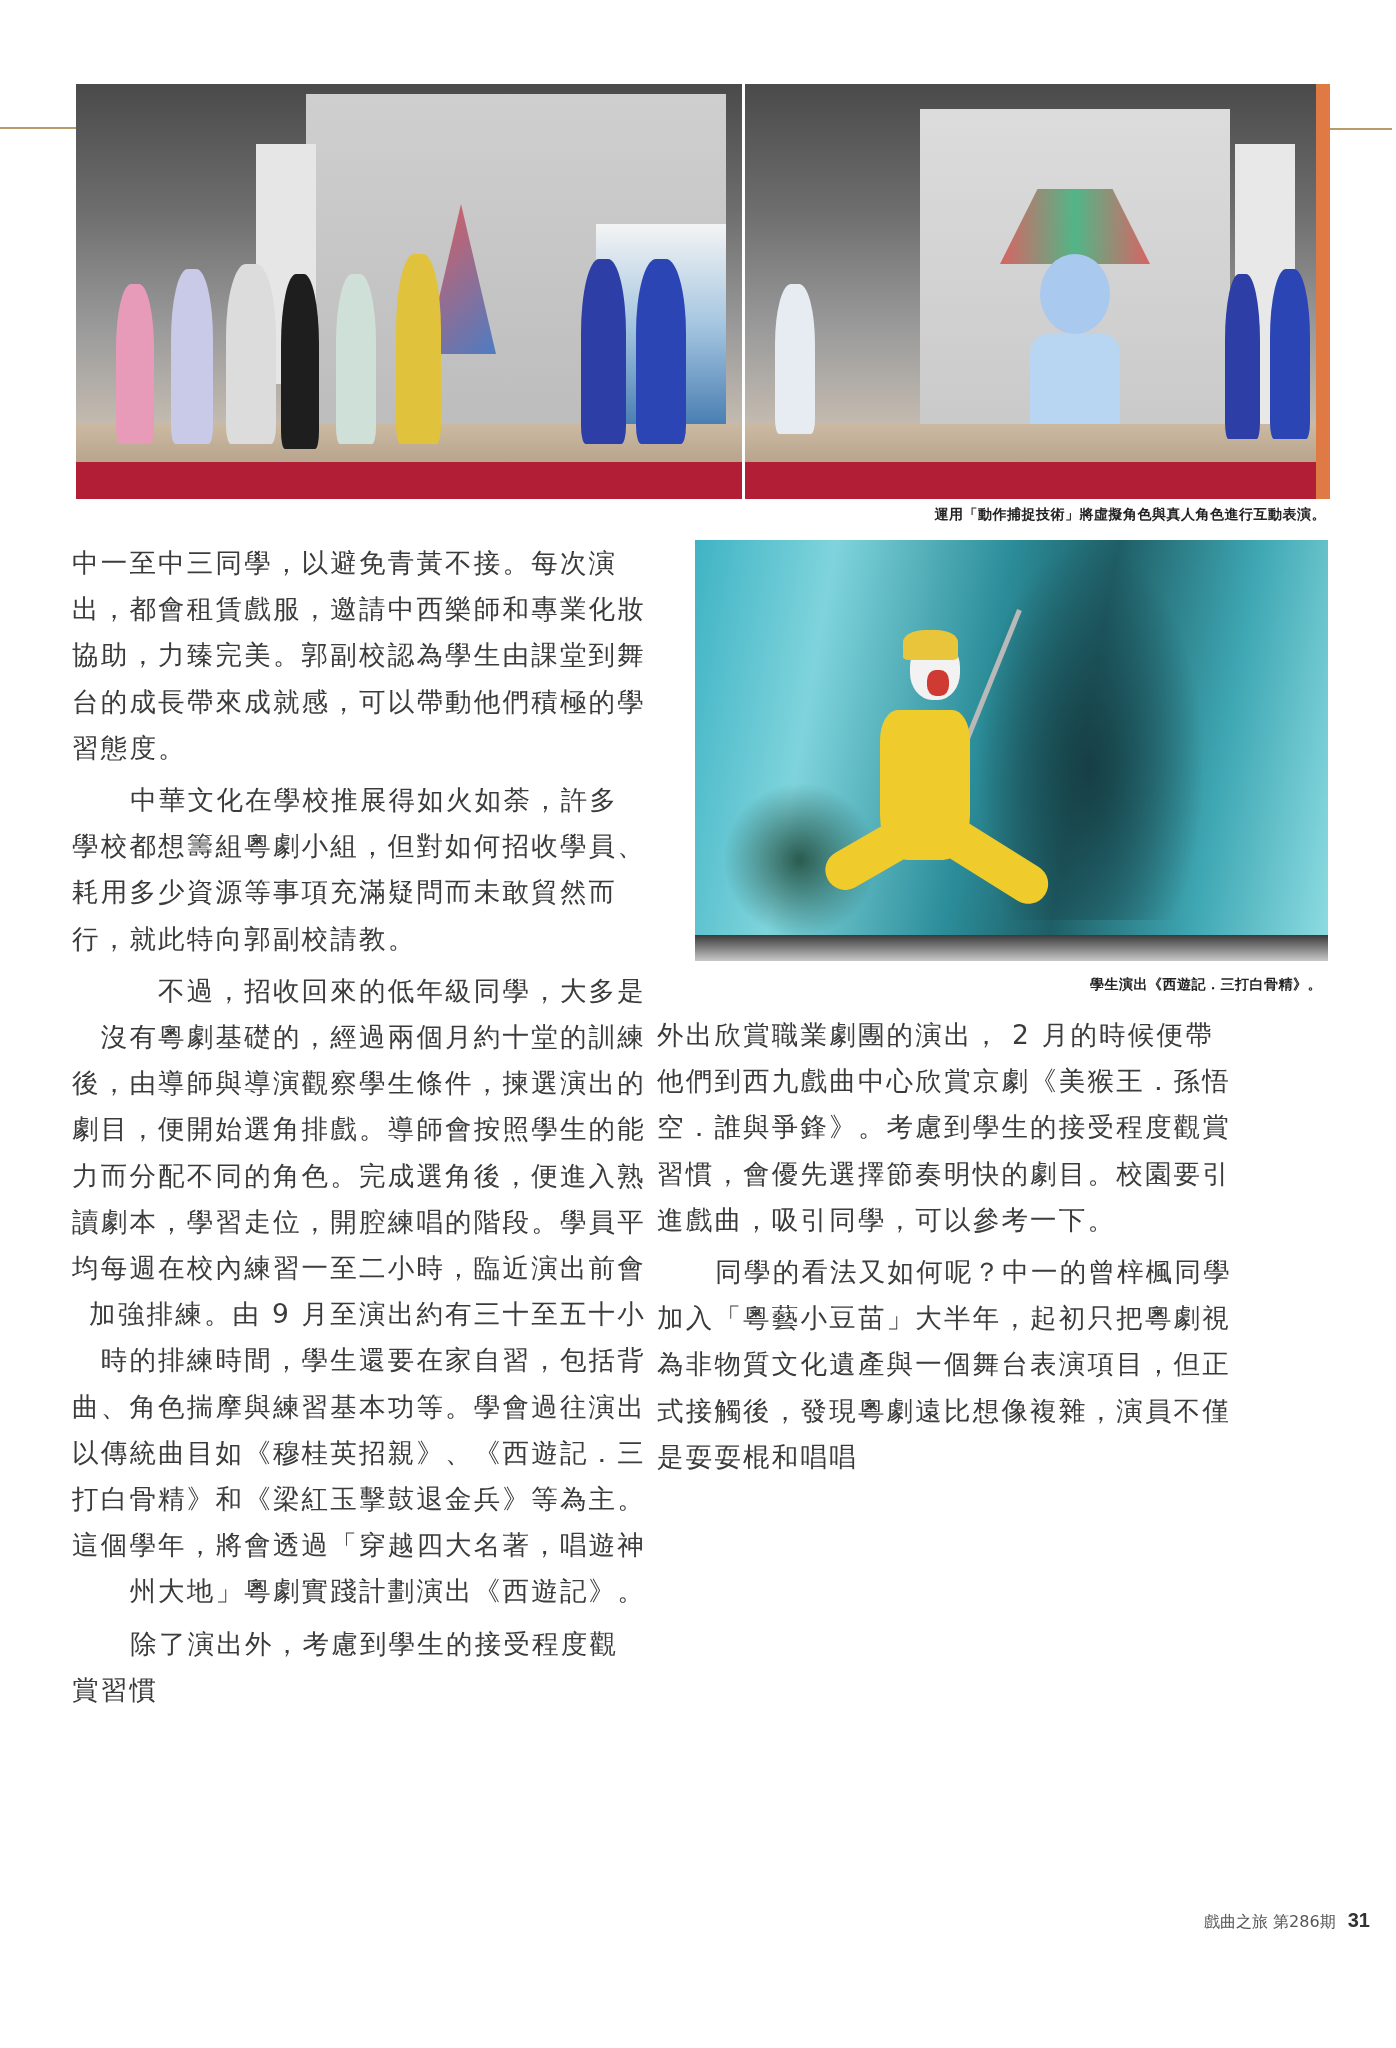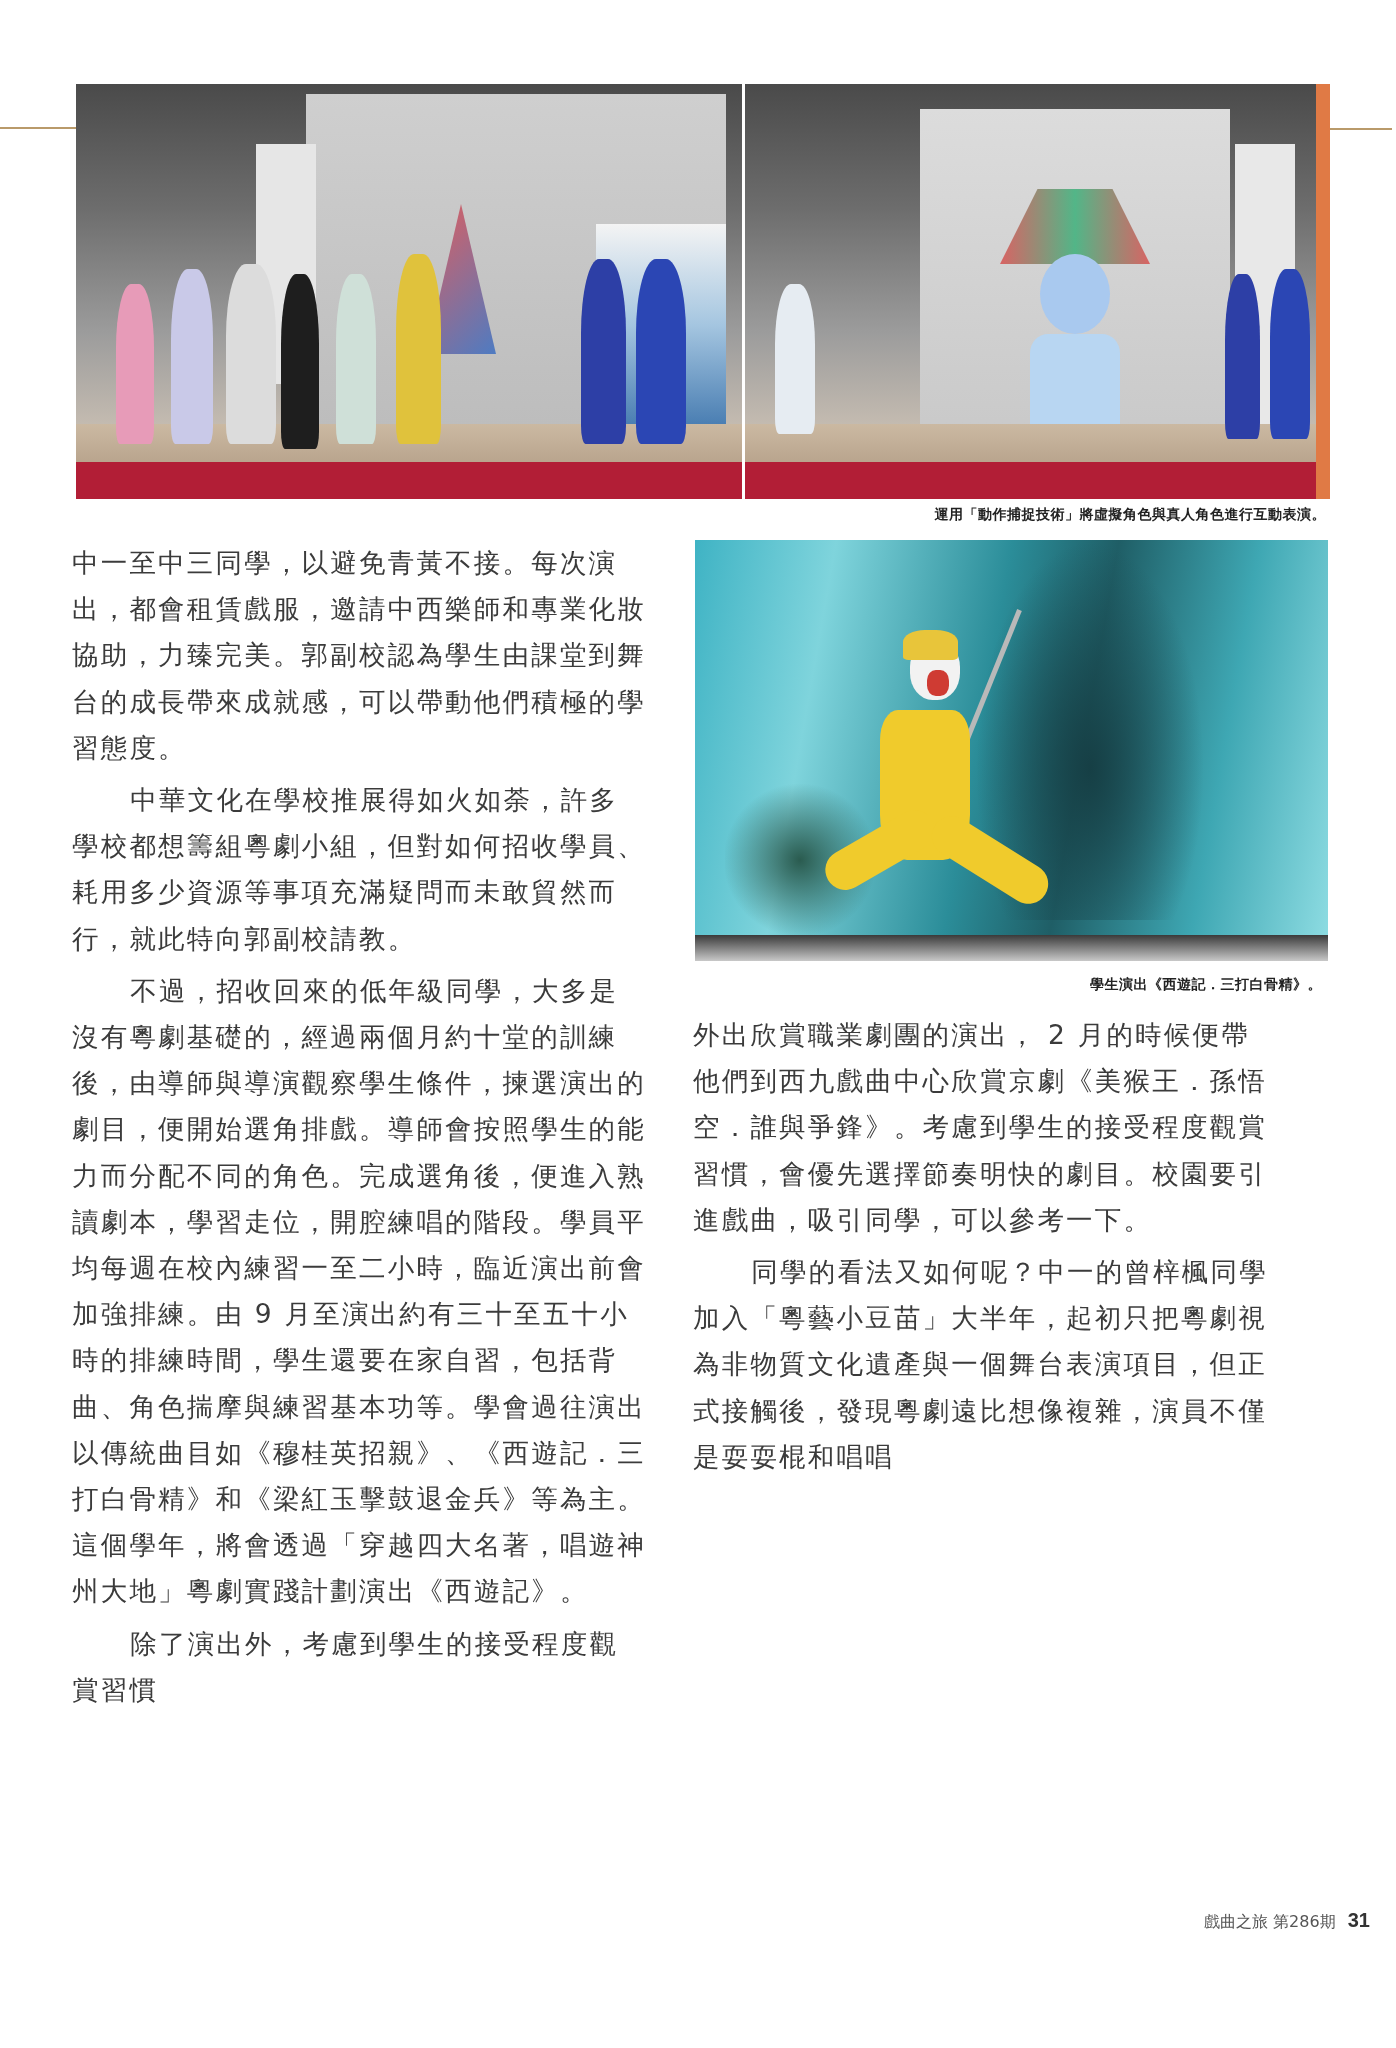--- a/index.html
+++ b/index.html
@@ -73,24 +73,24 @@
   <div style="position:absolute; left:185px; top:170px; width:90px; height:150px; background:#f0cb2c; border-radius:20% 20% 30% 30%;"></div>
   <div style="position:absolute; left:125px; top:290px; width:120px; height:40px; background:#f0cb2c; transform:rotate(-30deg); border-radius:20px;"></div>
   <div style="position:absolute; left:230px; top:300px; width:130px; height:40px; background:#f0cb2c; transform:rotate(32deg); border-radius:20px;"></div>
 </div>
 
 <div class="cap" style="top:976px; right:74px;margin-left:10px;">學生演出《西遊記．三打白骨精》。</div>
 
 <div class="col" style="left:72px; top:540px; width:574px;">
   <p>中一至中三同學，以避免青黃不接。每次演出，都會租賃戲服，邀請中西樂師和專業化妝協助，力臻完美。郭副校認為學生由課堂到舞台的成長帶來成就感，可以帶動他們積極的學習態度。</p>
   <p class="ind" style="margin-top:6px;">中華文化在學校推展得如火如荼，許多學校都想籌組粵劇小組，但對如何招收學員、耗用多少資源等事項充滿疑問而未敢貿然而行，就此特向郭副校請教。</p>
-  <p class="ind" style="margin-top:6px;">不過，招收回來的低年級同學，大多是沒有粵劇基礎的，經過兩個月約十堂的訓練後，由導師與導演觀察學生條件，揀選演出的劇目，便開始選角排戲。導師會按照學生的能力而分配不同的角色。完成選角後，便進入熟讀劇本，學習走位，開腔練唱的階段。學員平均每週在校內練習一至二小時，臨近演出前會加強排練。由 9 月至演出約有三十至五十小時的排練時間，學生還要在家自習，包括背曲、角色揣摩與練習基本功等。學會過往演出以傳統曲目如《穆桂英招親》、《西遊記．三打白骨精》和《梁紅玉擊鼓退金兵》等為主。這個學年，將會透過「穿越四大名著，唱遊神州大地」粵劇實踐計劃演出《西遊記》。</p>
+  <p class="ind" style="margin-top:6px;text-align:right;">不過，招收回來的低年級同學，大多是沒有粵劇基礎的，經過兩個月約十堂的訓練後，由導師與導演觀察學生條件，揀選演出的劇目，便開始選角排戲。導師會按照學生的能力而分配不同的角色。完成選角後，便進入熟讀劇本，學習走位，開腔練唱的階段。學員平均每週在校內練習一至二小時，臨近演出前會加強排練。由 9 月至演出約有三十至五十小時的排練時間，學生還要在家自習，包括背曲、角色揣摩與練習基本功等。學會過往演出以傳統曲目如《穆桂英招親》、《西遊記．三打白骨精》和《梁紅玉擊鼓退金兵》等為主。這個學年，將會透過「穿越四大名著，唱遊神州大地」粵劇實踐計劃演出《西遊記》。</p>
   <p class="ind" style="margin-top:6px;">除了演出外，考慮到學生的接受程度觀賞習慣</p>
 </div>
 
-<div class="col" style="left:693px; top:1012px; width:582px;">
+<div class="col" style="left:657px; top:1012px; width:582px;">
   <p>外出欣賞職業劇團的演出， 2 月的時候便帶他們到西九戲曲中心欣賞京劇《美猴王．孫悟空．誰與爭鋒》。考慮到學生的接受程度觀賞習慣，會優先選擇節奏明快的劇目。校園要引進戲曲，吸引同學，可以參考一下。</p>
   <p class="ind" style="margin-top:6px;">同學的看法又如何呢？中一的曾梓楓同學加入「粵藝小豆苗」大半年，起初只把粵劇視為非物質文化遺產與一個舞台表演項目，但正式接觸後，發現粵劇遠比想像複雜，演員不僅是耍耍棍和唱唱</p>
 </div>
 
 <div class="footer">
   <span>戲曲之旅 第286期</span><b>31</b>
 </div>
 
 </body></html>

